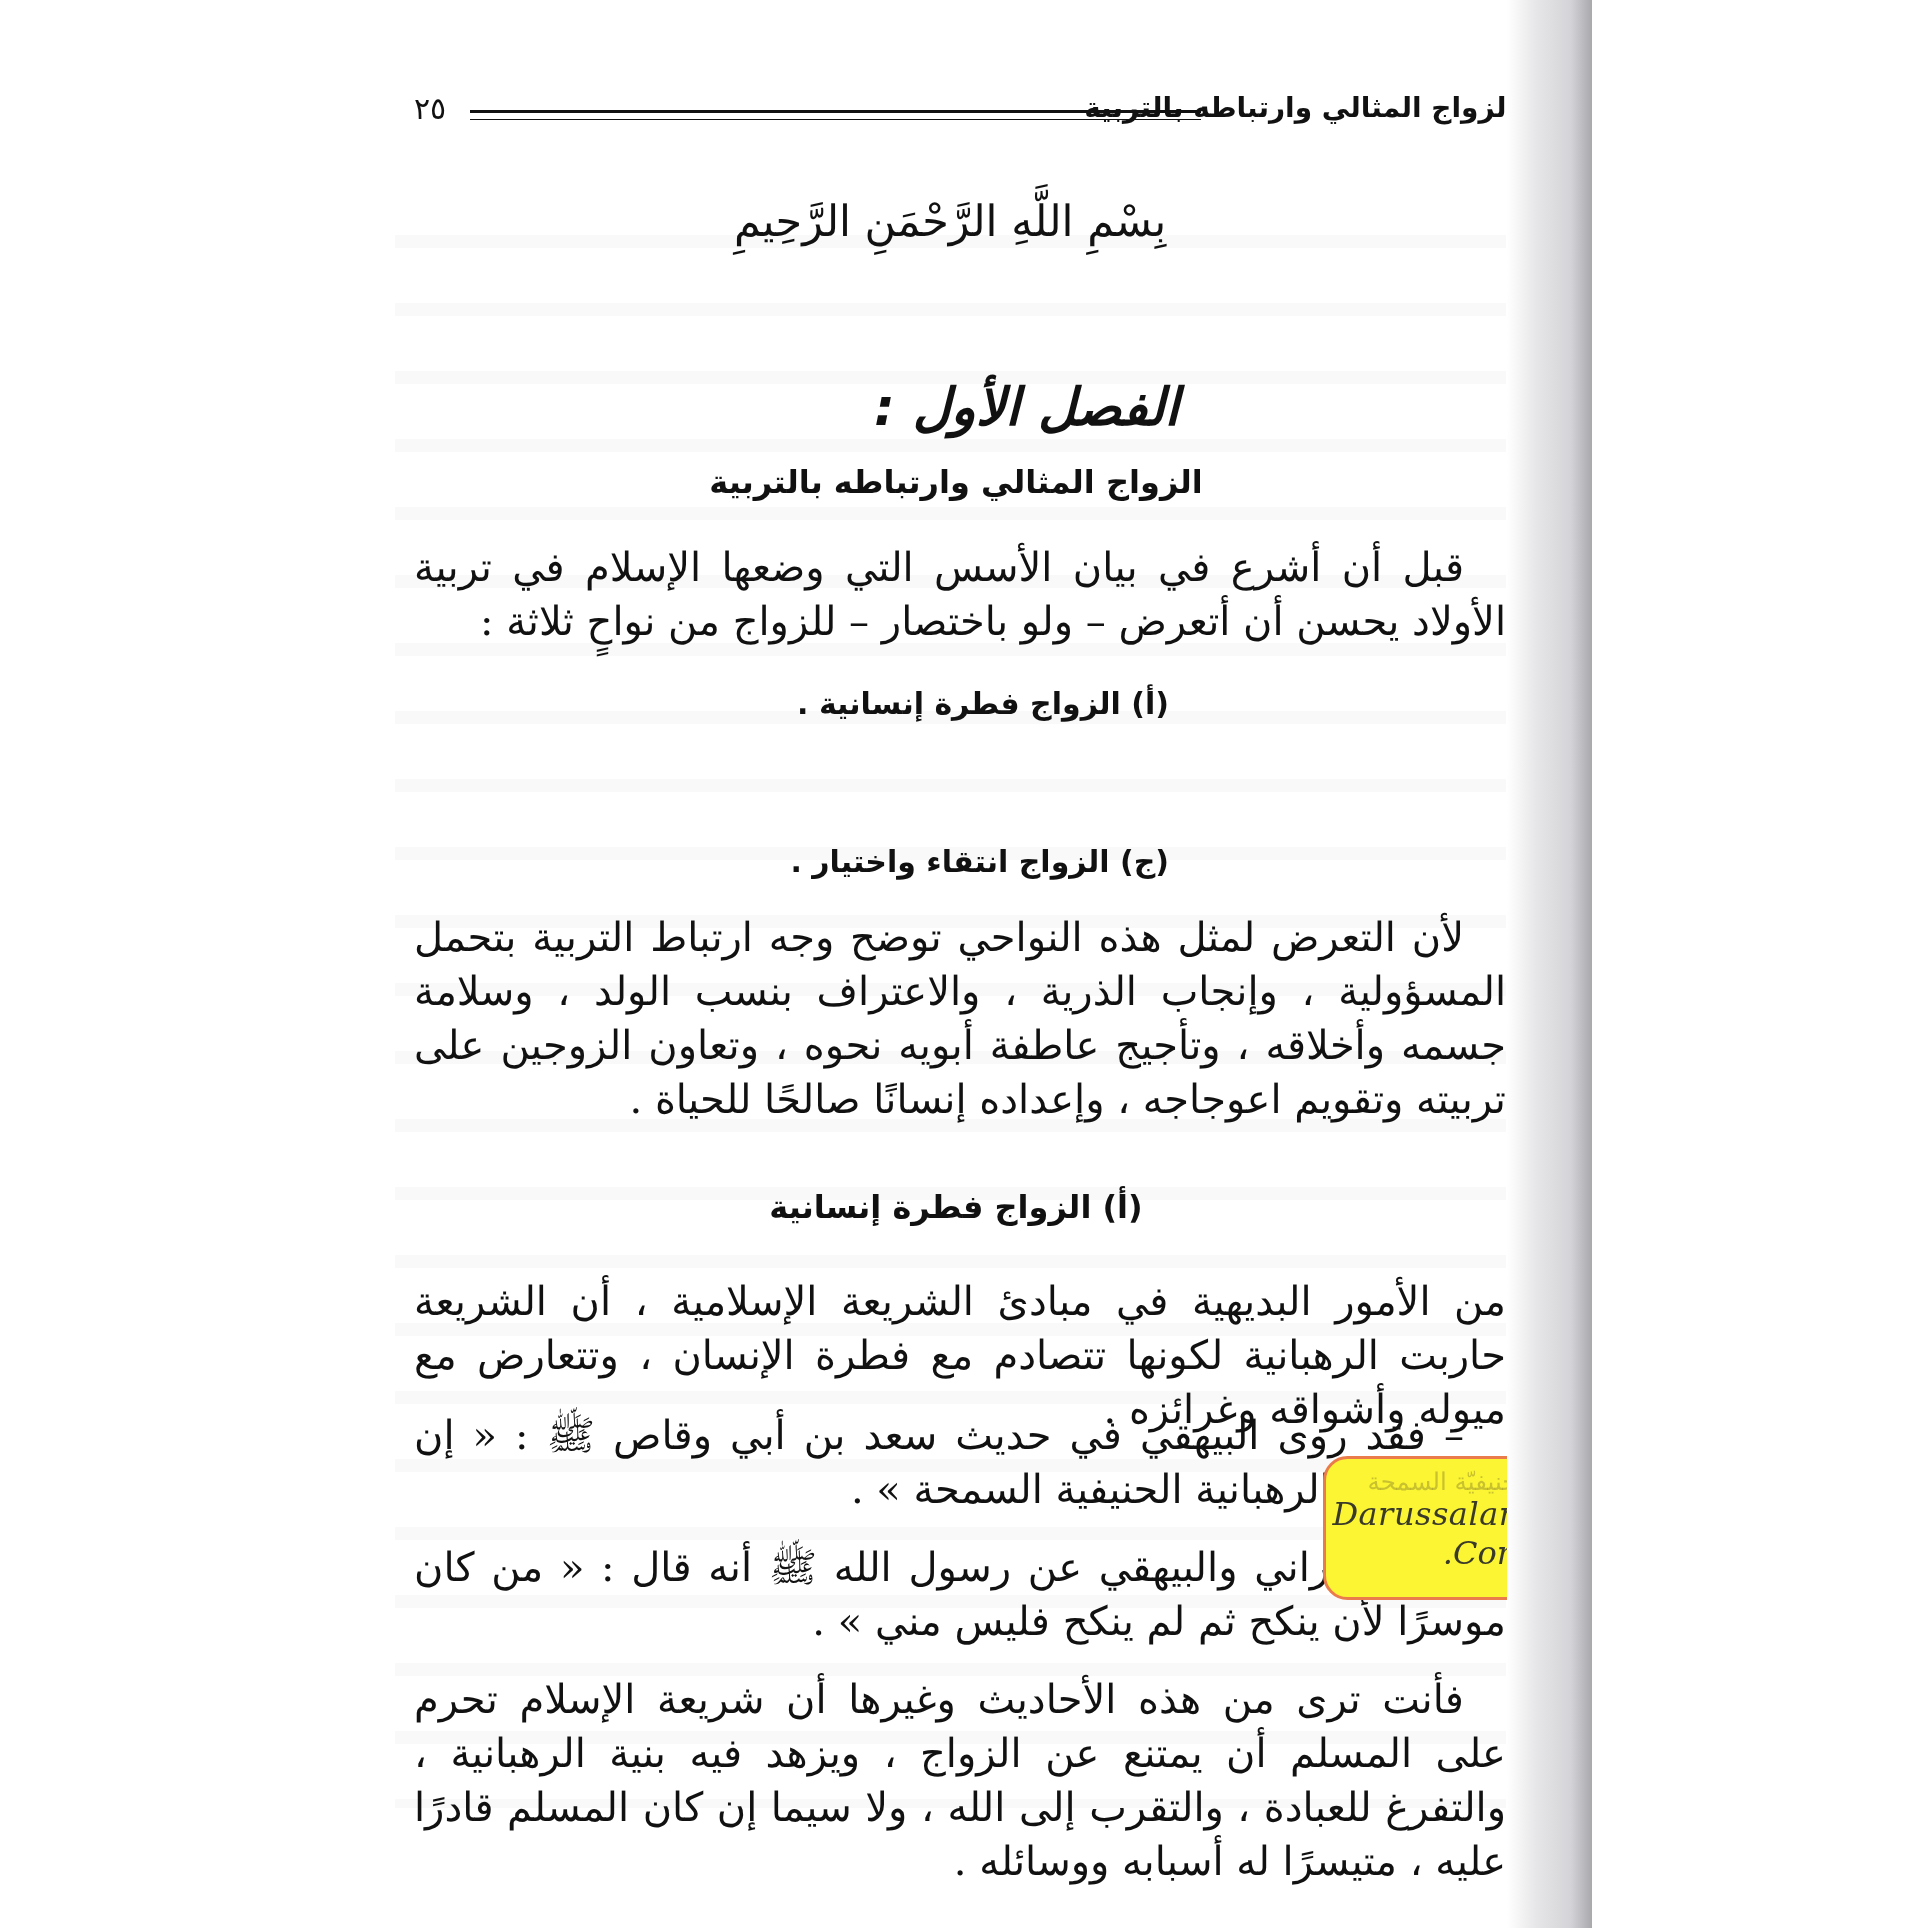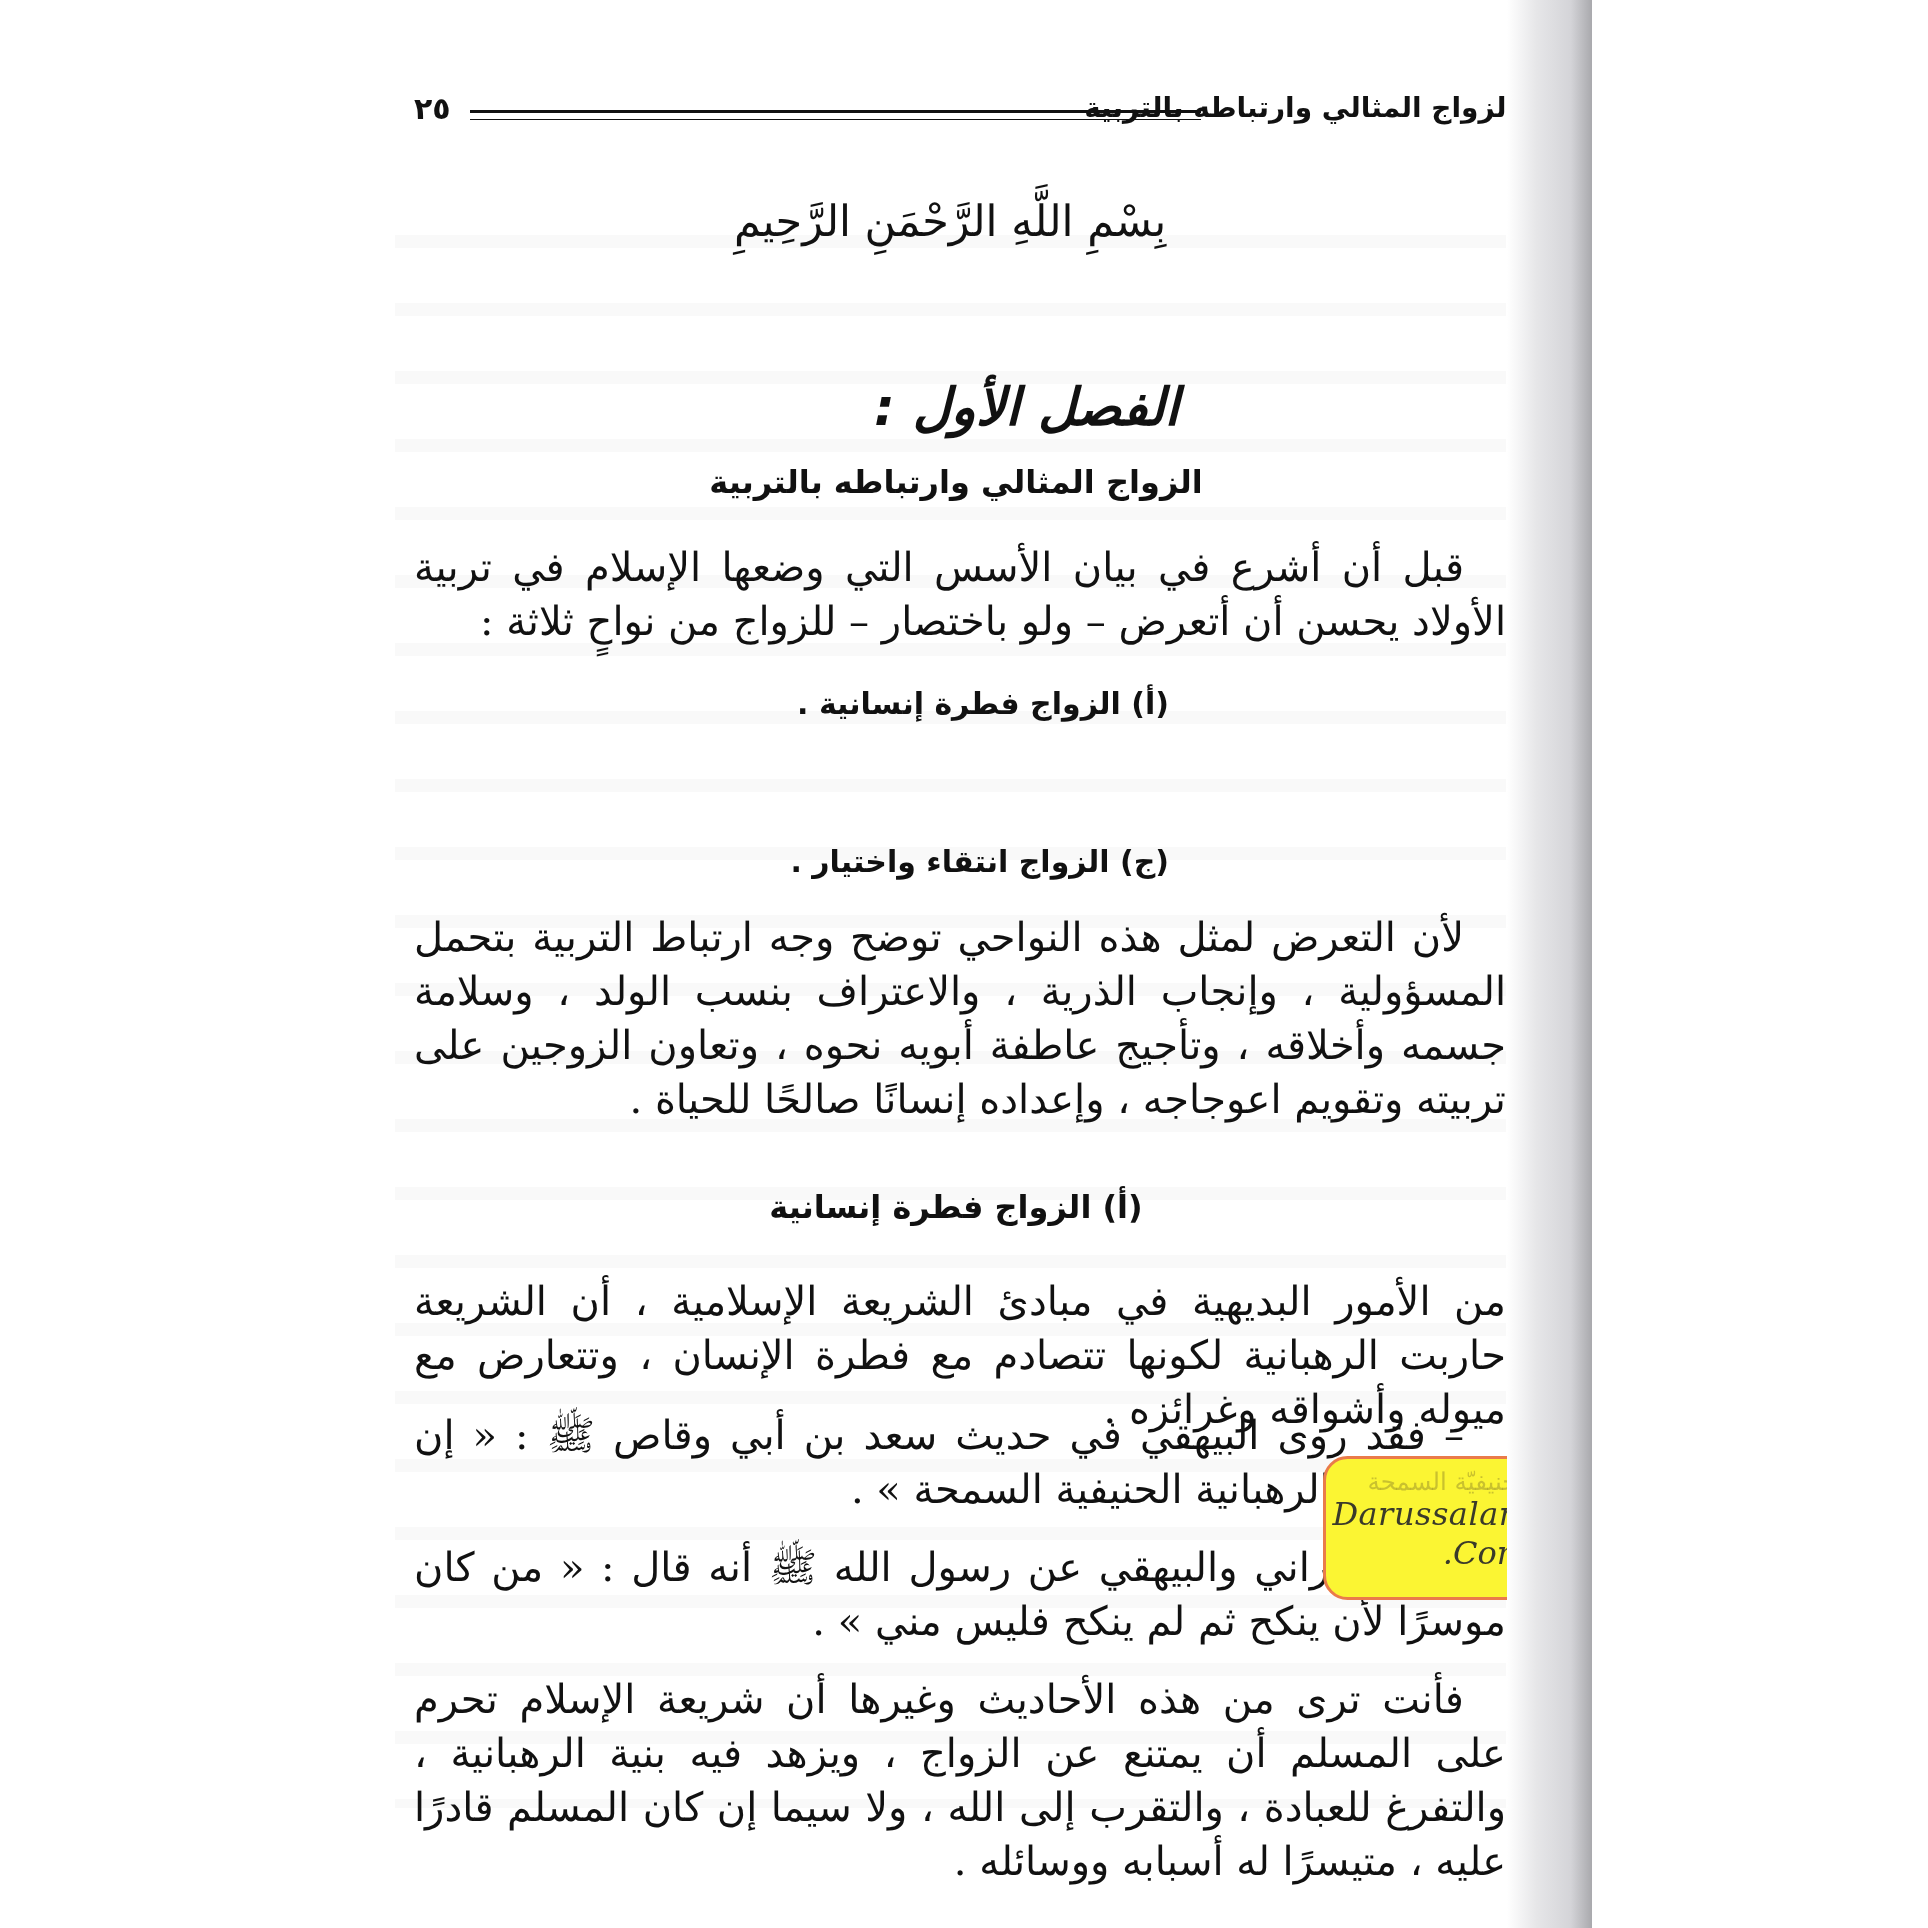--- a/index.html
+++ b/index.html
@@ -65,21 +65,21 @@
       border-top: 3.8px solid #111;
       border-bottom: 1.9px solid #111;
       padding-top: 2.8px;
       box-sizing: content-box;
     }
     .page-number {
       position: absolute;
       left: 0;
       top: 3.8px;
       font-family: "DejaVu Sans", sans-serif;
-      font-weight: bold;
+      font-weight: normal;
       font-size: 30px;
       text-align: right;
     }
     .basmala {
       position: absolute;
       left: 734px;
       top: 184px;
       width: 490px;
       text-align: left;
       direction: rtl;

